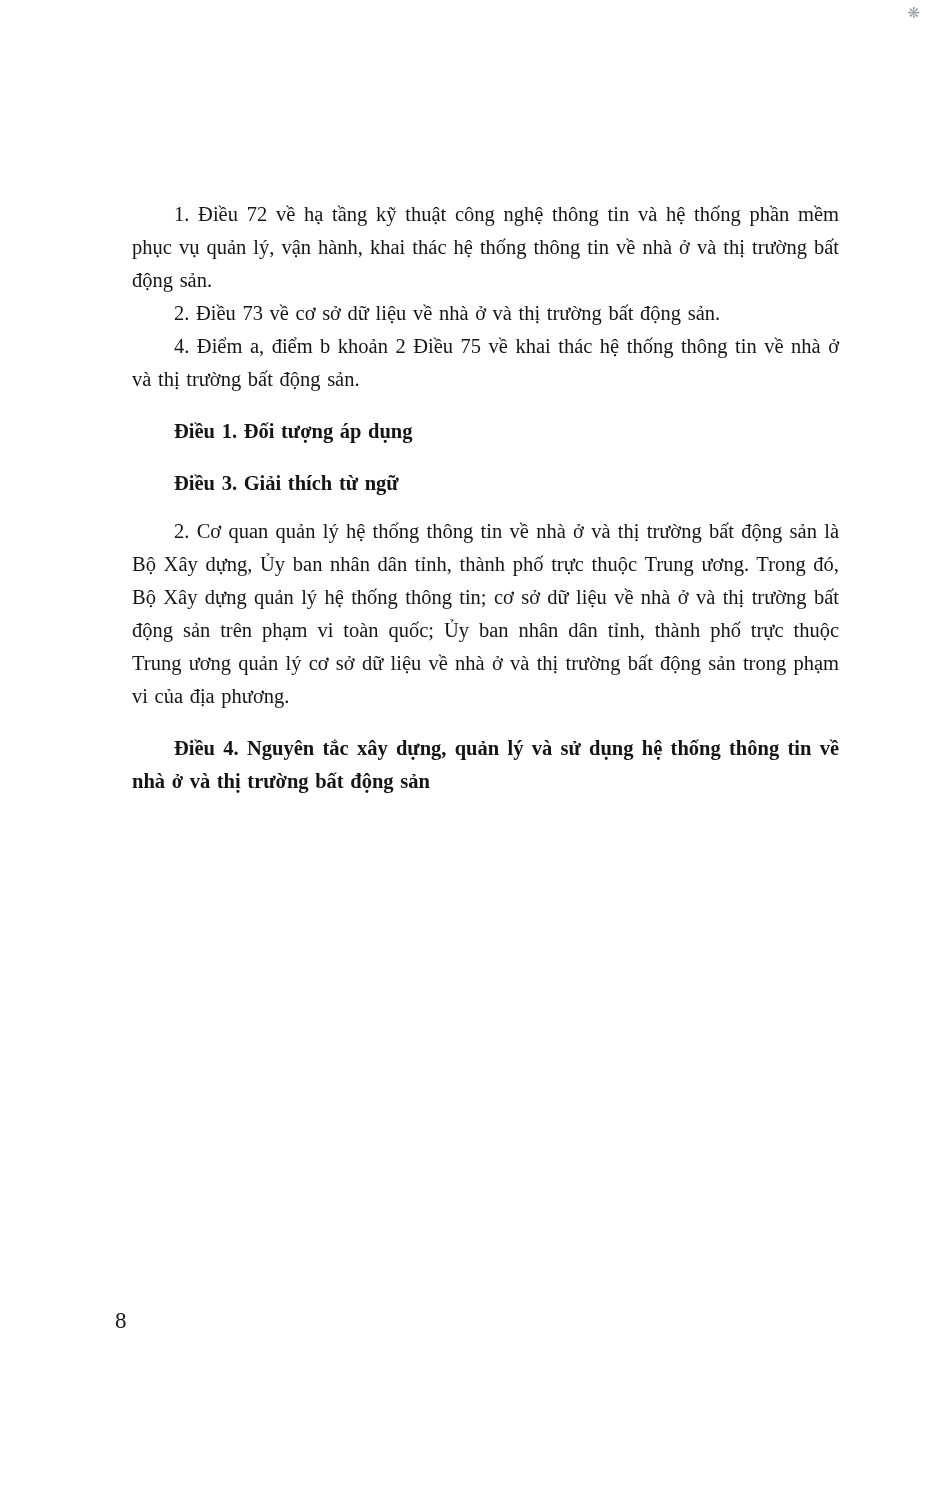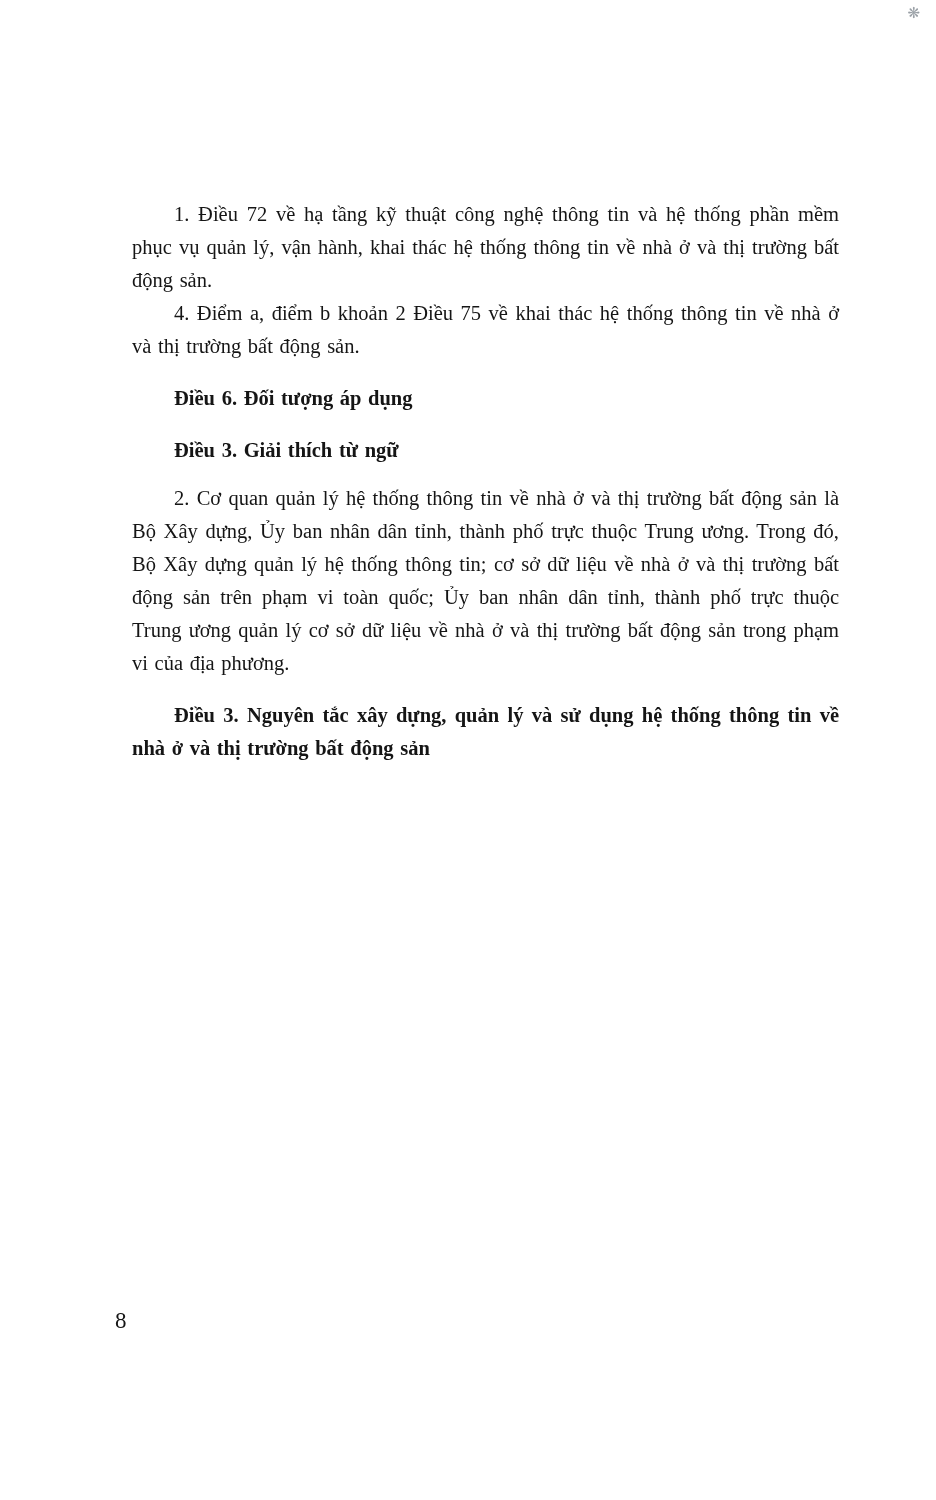--- a/index.html
+++ b/index.html
@@ -55,21 +55,22 @@
   }
 </style>
 </head>
 <body>
 
 <div class="page">
   <span class="corner-icon">❋</span>
 
   <div class="content">
       <p class="body">1. Điều 72 về hạ tầng kỹ thuật công nghệ thông tin và hệ thống phần mềm phục vụ quản lý, vận hành, khai thác hệ thống thông tin về nhà ở và thị trường bất động sản.</p>
+      <p class="body">2. Điều 73 về cơ sở dữ liệu về nhà ở và thị trường bất động sản.</p>
       <p class="body">4. Điểm a, điểm b khoản 2 Điều 75 về khai thác hệ thống thông tin về nhà ở và thị trường bất động sản.</p>
-      <p class="heading">Điều 6. Đối tượng áp dụng</p>
+      <p class="heading">Điều 1. Đối tượng áp dụng</p>
       <p class="heading">Điều 3. Giải thích từ ngữ</p>
       <p class="body">2. Cơ quan quản lý hệ thống thông tin về nhà ở và thị trường bất động sản là Bộ Xây dựng, Ủy ban nhân dân tỉnh, thành phố trực thuộc Trung ương. Trong đó, Bộ Xây dựng quản lý hệ thống thông tin; cơ sở dữ liệu về nhà ở và thị trường bất động sản trên phạm vi toàn quốc; Ủy ban nhân dân tỉnh, thành phố trực thuộc Trung ương quản lý cơ sở dữ liệu về nhà ở và thị trường bất động sản trong phạm vi của địa phương.</p>
-      <p class="heading">Điều 3. Nguyên tắc xây dựng, quản lý và sử dụng hệ thống thông tin về nhà ở và thị trường bất động sản</p>
+      <p class="heading">Điều 4. Nguyên tắc xây dựng, quản lý và sử dụng hệ thống thông tin về nhà ở và thị trường bất động sản</p>
     </div>
 
   <div class="page-number">8</div>
 </div>
 
 </body></html>

